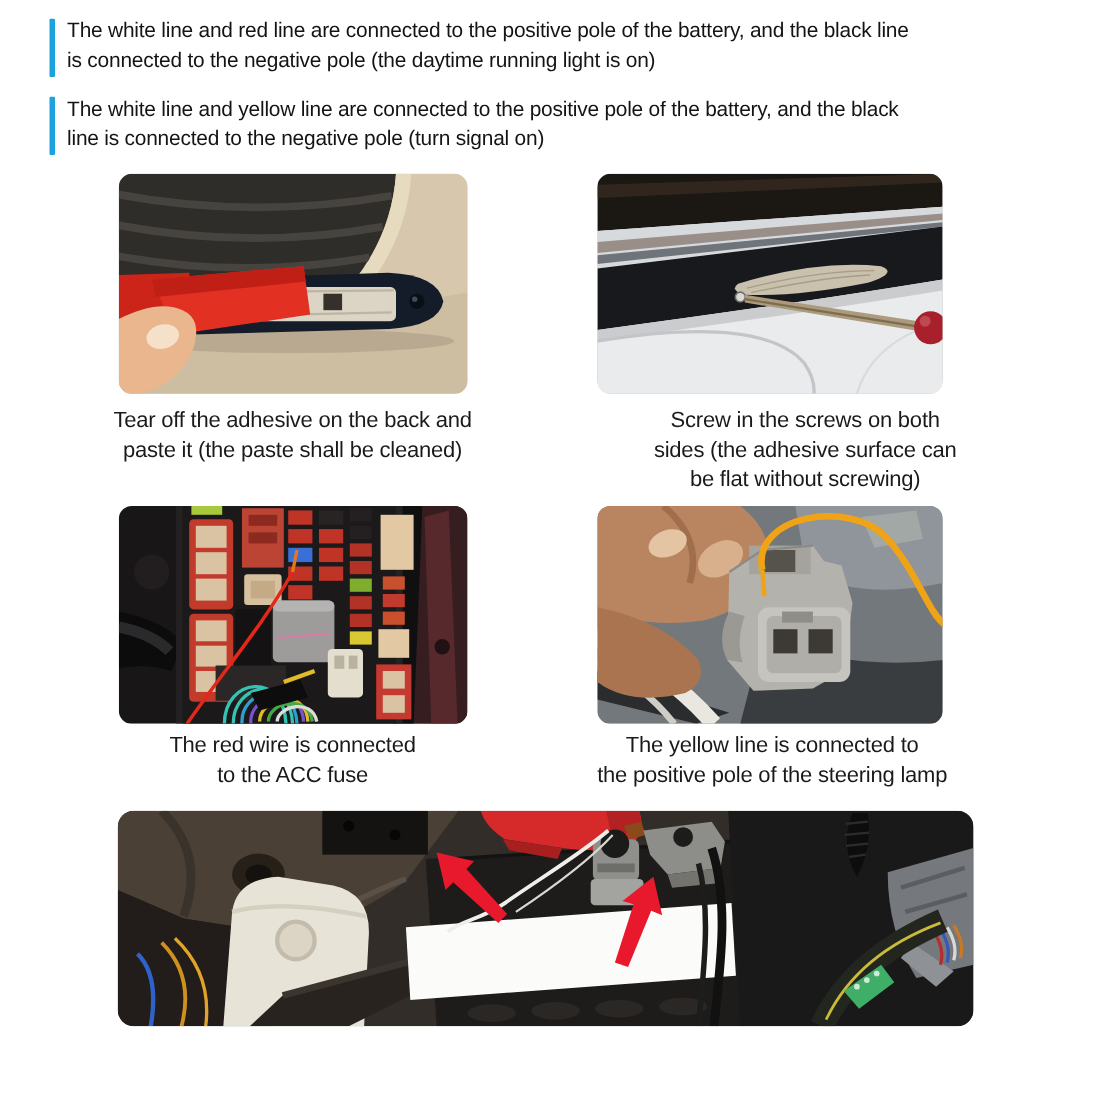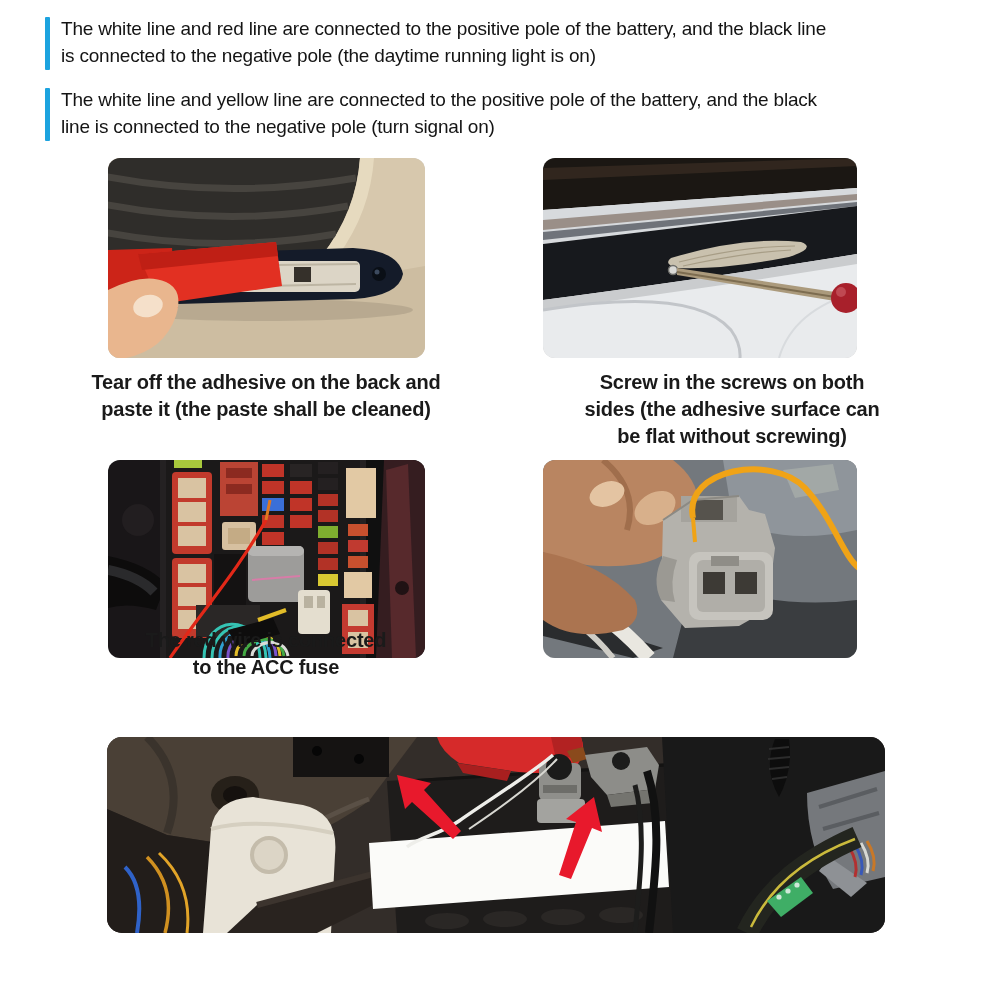--- a/index.html
+++ b/index.html
@@ -22,25 +22,25 @@
   .photo{position:absolute;overflow:hidden;border-radius:12px;background:#ccc;}
   .photo svg{display:block;width:100%;height:100%;}
   #photo-1{left:108px;top:158px;width:317px;height:200px;}
   #photo-2{left:543px;top:158px;width:314px;height:200px;}
   #photo-3{left:108px;top:460px;width:317px;height:198px;}
   #photo-4{left:543px;top:460px;width:314px;height:198px;}
   #photo-5{left:107px;top:737px;width:778px;height:196px;border-radius:15px;}
   
   .caption{
     position:absolute;text-align:center;font-size:20px;line-height:27px;
-    font-weight:700;color:#1a1a1a;white-space:pre-line;letter-spacing:-0.2px;
+    font-weight:400;color:#1a1a1a;white-space:pre-line;letter-spacing:-0.2px;
   }
   #caption-1{left:86px;top:369px;width:360px;}
   #caption-2{left:564px;top:369px;width:336px;}
-  #caption-3{left:86px;top:627px;width:360px;}
+  #caption-3{left:86px;top:665px;width:360px;}
   #caption-4{left:522px;top:665px;width:360px;}
   #caption-5{left:100px;top:937px;width:800px;}
 </style>
 </head>
 <body>
 
 <div id="page">
 
   <div class="note" id="note-1">
     <div class="note-bar"></div>
@@ -219,20 +219,22 @@
         <rect x="154" y="100" width="68" height="52" rx="6" fill="#b0aea8"></rect>
         <rect x="160" y="112" width="22" height="22" fill="#3d3a35"></rect>
         <rect x="192" y="112" width="22" height="22" fill="#3d3a35"></rect>
         <rect x="168" y="96" width="28" height="10" fill="#8f8d87"></rect>
         <path d="M118,140 Q108,120 120,96 L134,100 Q126,122 132,142 Z" fill="#9b9993"></path>
       </g>
       <path d="M150,58 C140,8 230,-6 262,28 C290,58 300,96 316,108" stroke="#f0a316" stroke-width="6" fill="none"></path>
       <path d="M150,58 L152,82" stroke="#f0a316" stroke-width="4"></path>
     </svg>
   </div>
+  <div class="caption" id="caption-4">The yellow line is connected to
+the positive pole of the steering lamp</div>
 
   <div class="photo" id="photo-5">
     <svg viewBox="0 0 778 196" preserveAspectRatio="none">
       <rect width="778" height="196" fill="#332d29"></rect>
       <path d="M0,0 H310 L262,64 Q200,108 150,112 L60,98 L0,72 Z" fill="#4a4036"></path>
       <path d="M40,0 Q80,40 60,96" stroke="#3a332c" stroke-width="8" fill="none"></path>
       <ellipse cx="128" cy="58" rx="24" ry="19" fill="#262019"></ellipse>
       <ellipse cx="128" cy="58" rx="12" ry="9" fill="#15110e"></ellipse>
       <path d="M200,90 Q240,70 262,62" stroke="#5a5046" stroke-width="5" fill="none"></path>
       <path d="M0,72 L60,98 L150,112 L140,196 L0,196 Z" fill="#221d1a"></path>

